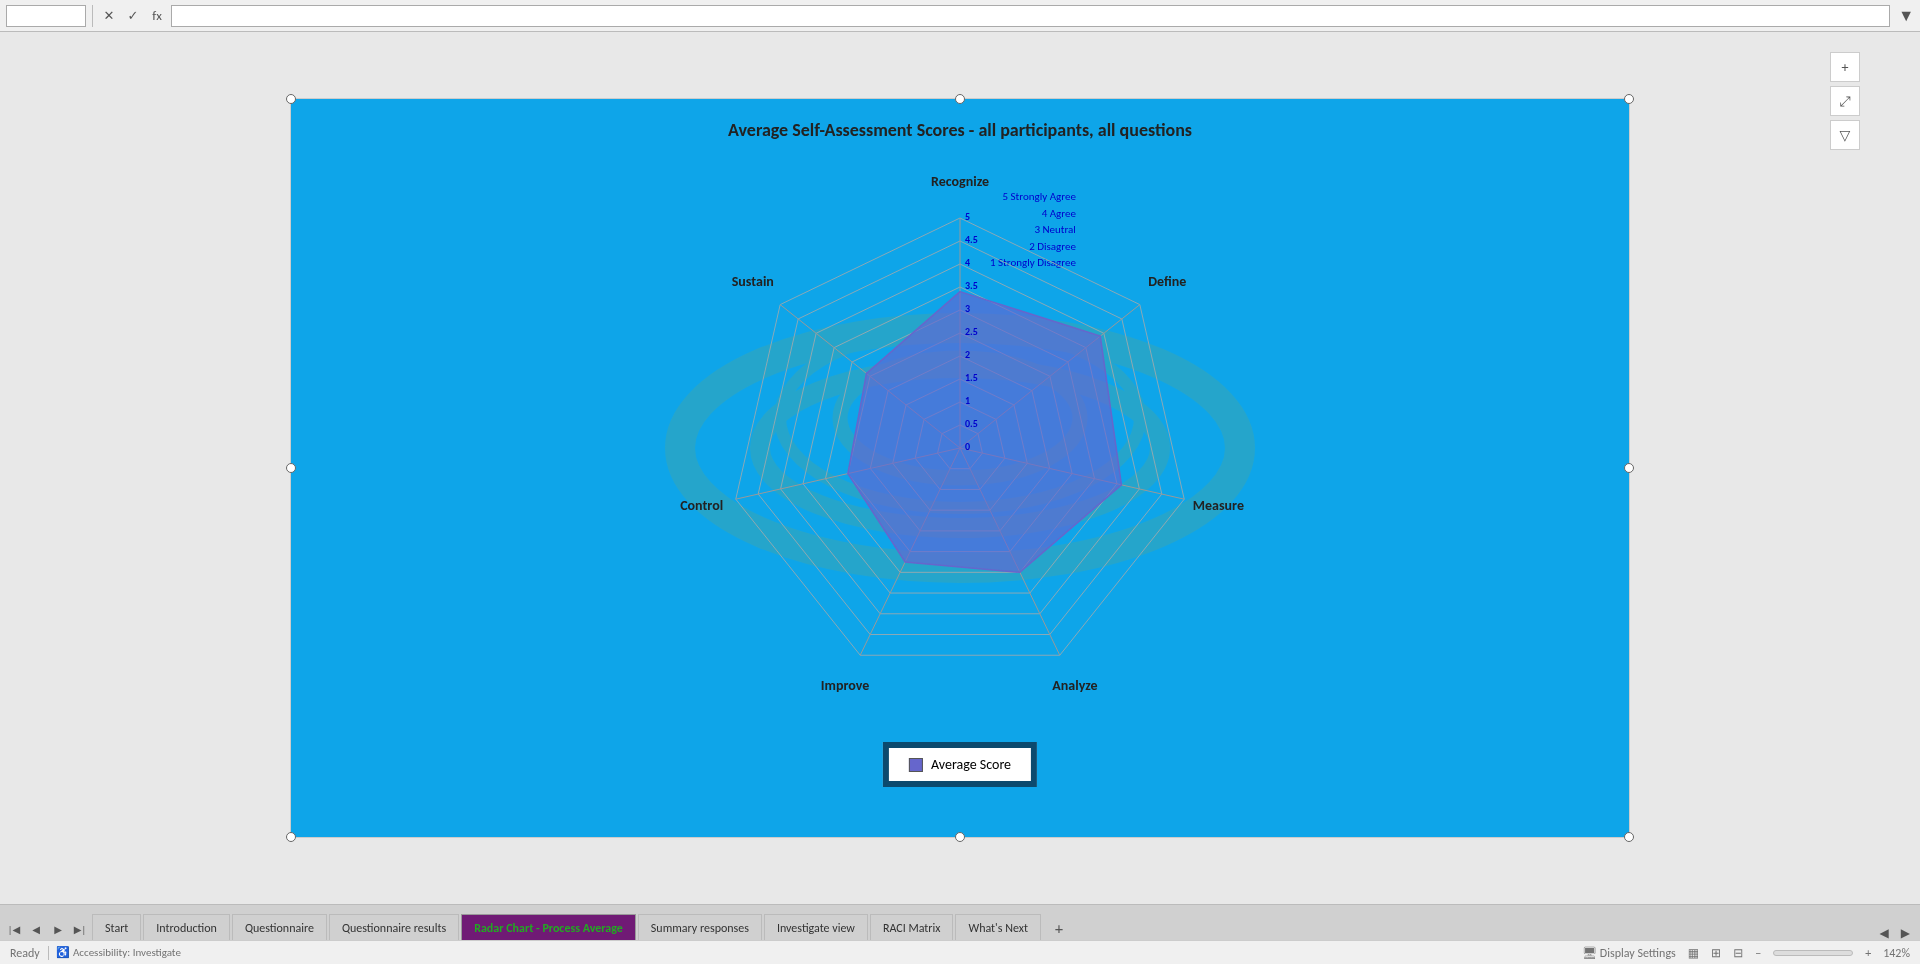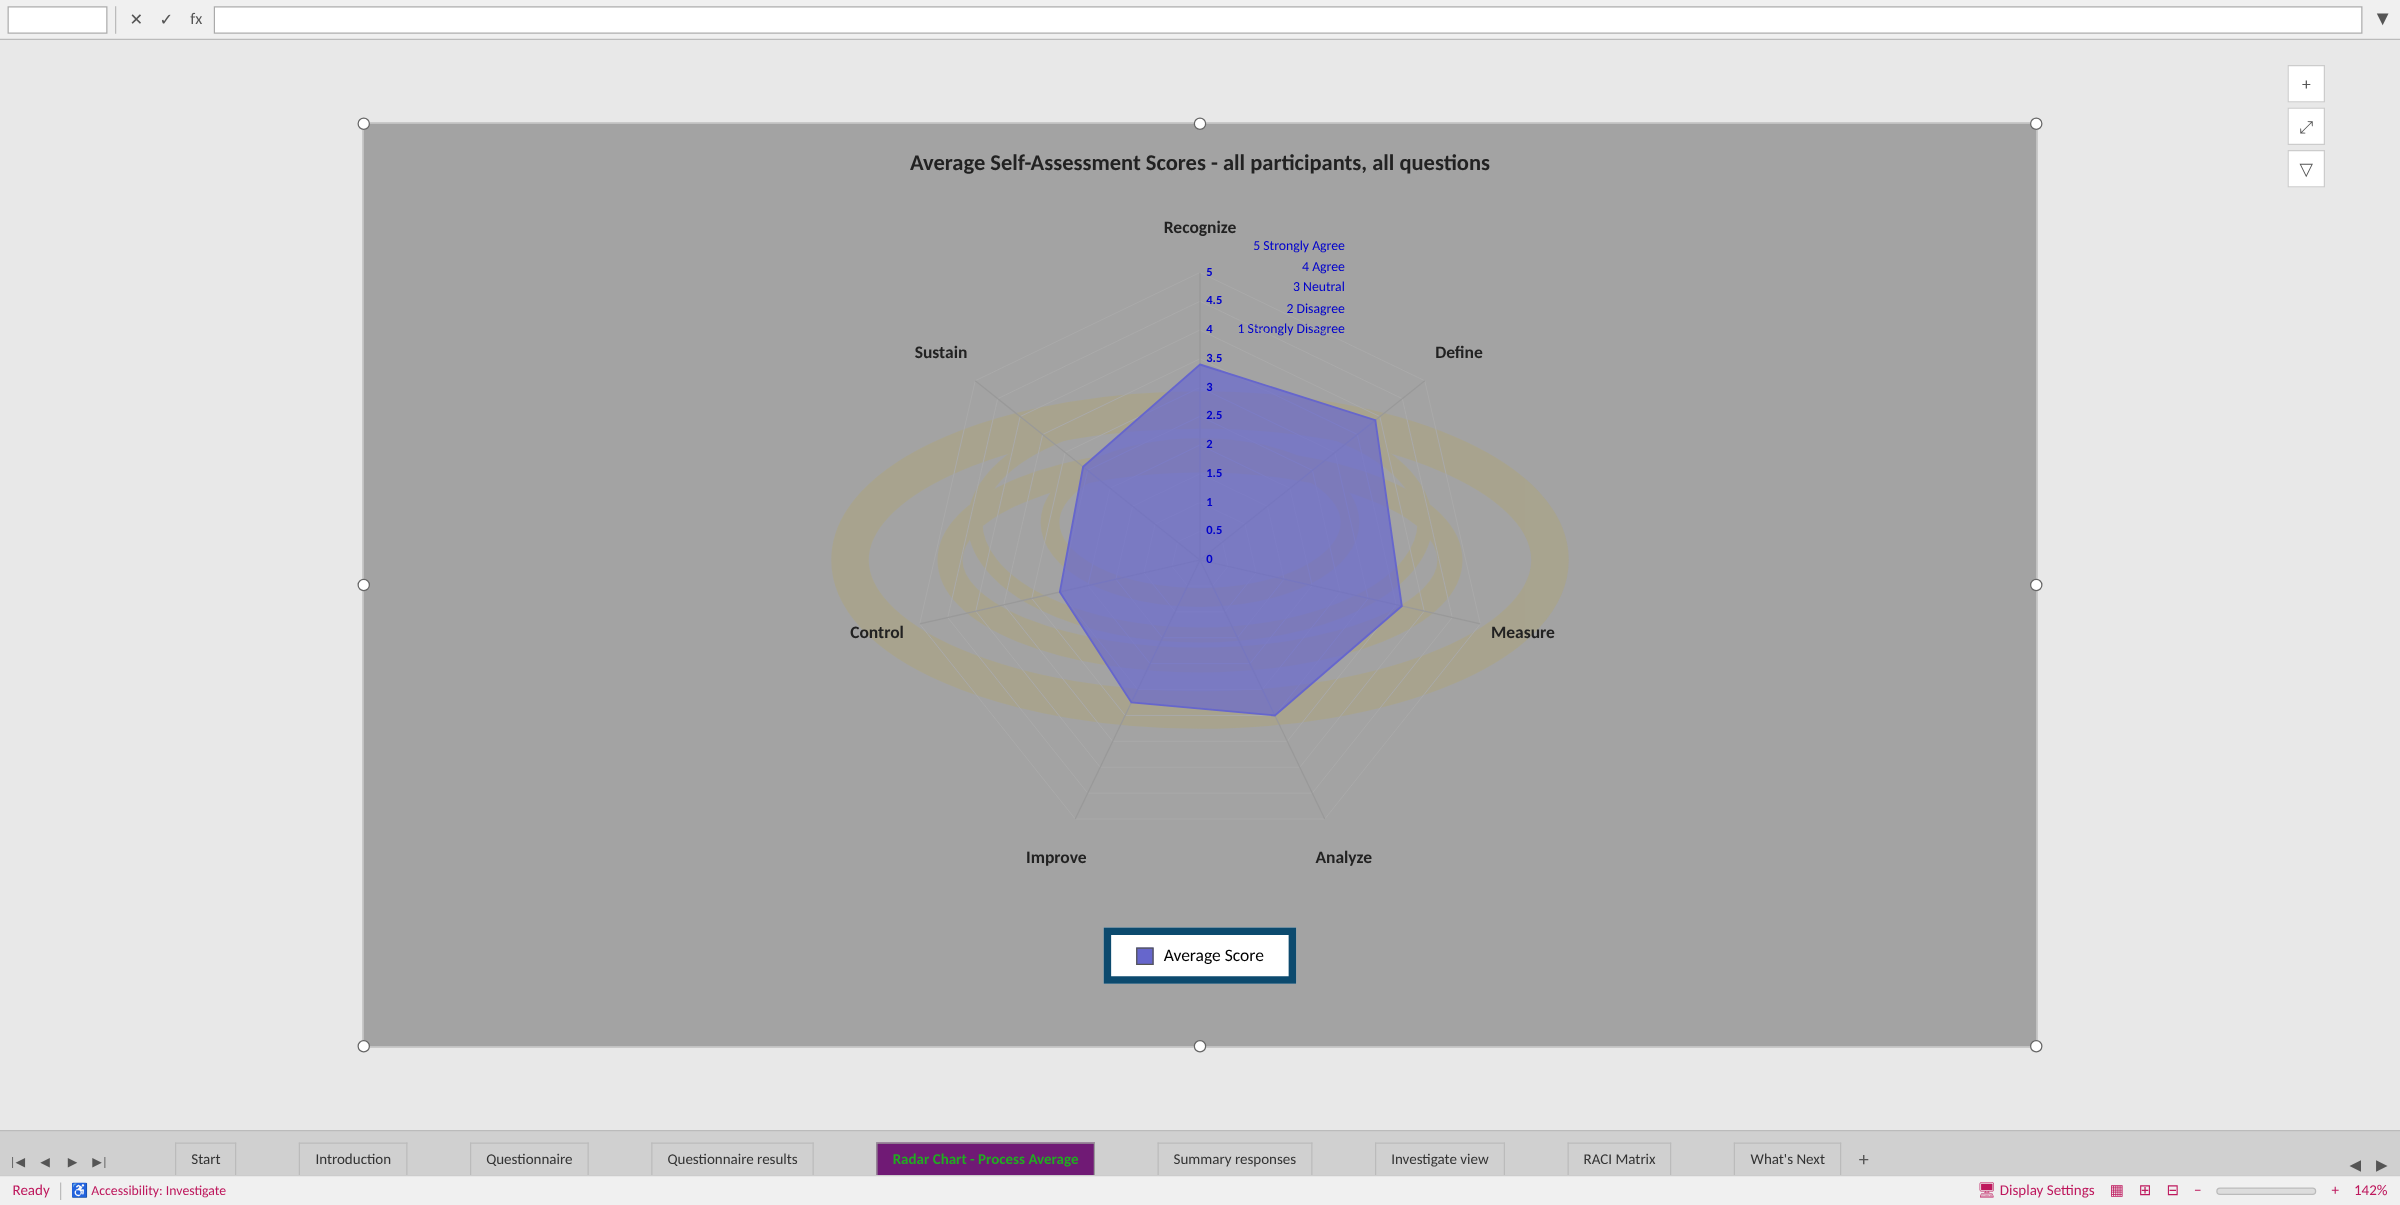--- a/index.html
+++ b/index.html
@@ -72,21 +72,21 @@
       flex-direction: column;
       background: #e8e8e8;
       position: relative;
       overflow: hidden;
     }
 
     .chart-wrapper {
       position: relative;
       width: 1340px;
       height: 740px;
-      background: #a3a3a3;
+      background: #0ea5e9;
       border: 1px solid #ccc;
     }
 
     
     .handle {
       position: absolute;
       width: 10px;
       height: 10px;
       background: white;
       border: 1px solid #666;
@@ -195,21 +195,20 @@
       border: 1px solid #bbb;
       border-bottom: none;
       background: #d0d0d0;
       font-size: 12px;
       cursor: pointer;
       display: flex;
       align-items: center;
       white-space: nowrap;
       color: #333;
       margin-right: 2px;
-      margin-left: 48px;
     }
     .sheet-tab.active {
       background: #701a75;
       color: #22aa22;
       font-weight: bold;
       border-color: #999;
     }
     .add-sheet-btn {
       width: 24px;
       height: 24px;
@@ -237,21 +236,21 @@
 
     
     .status-bar {
       height: 24px;
       background: #f0f0f0;
       border-top: 1px solid #ccc;
       display: flex;
       align-items: center;
       padding: 0 10px;
       font-size: 12px;
-      color: #be185d;
+      color: #737373;
       gap: 8px;
     }
     .status-bar .status-right {
       margin-left: auto;
       display: flex;
       align-items: center;
       gap: 12px;
     }
 
     

